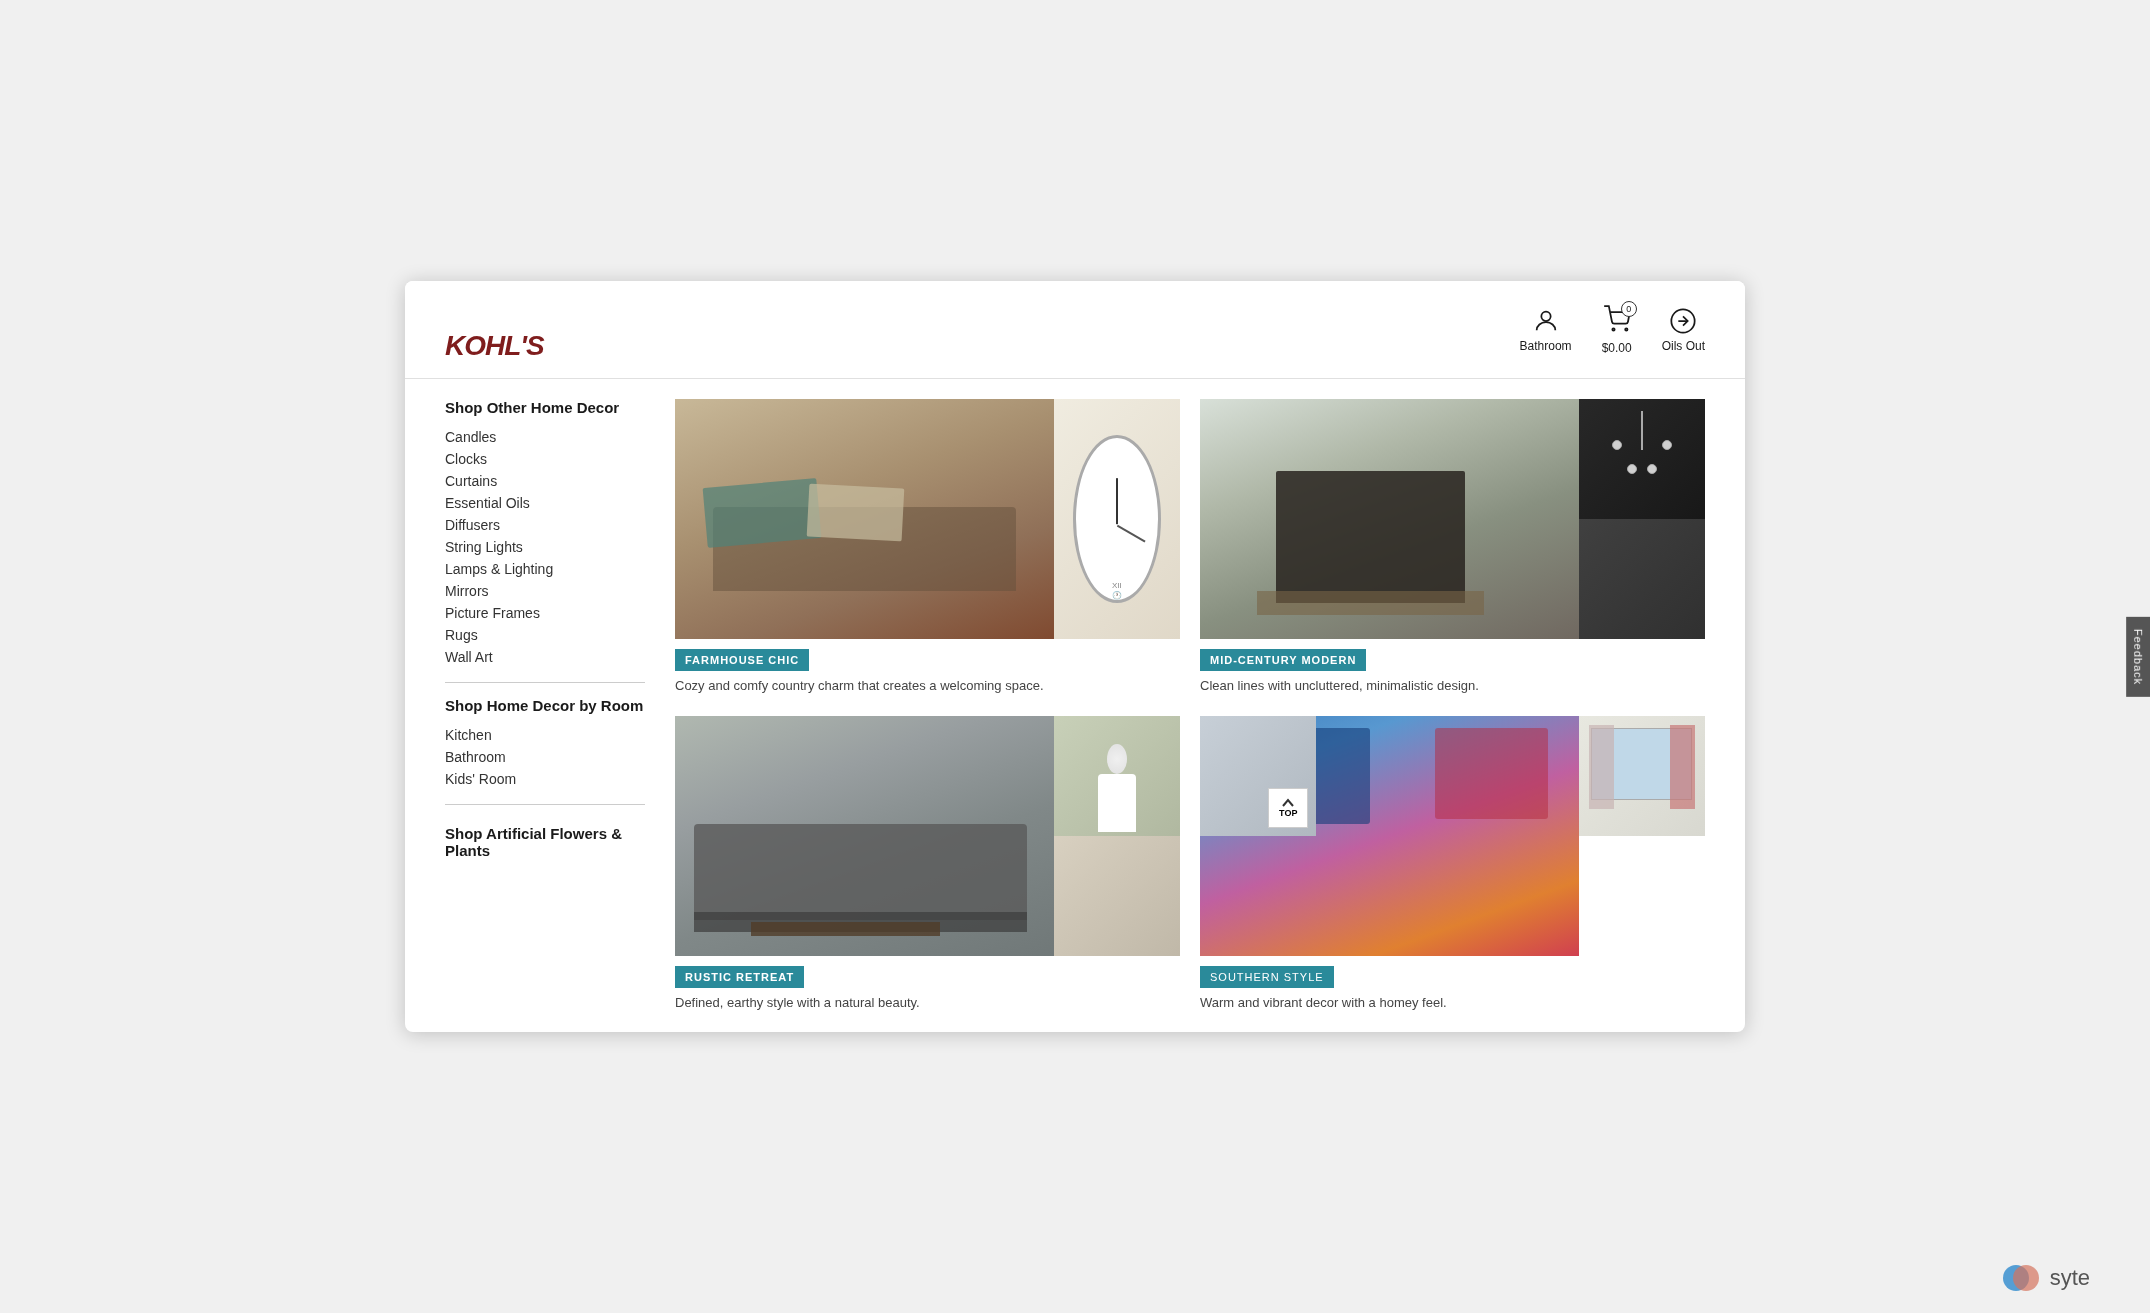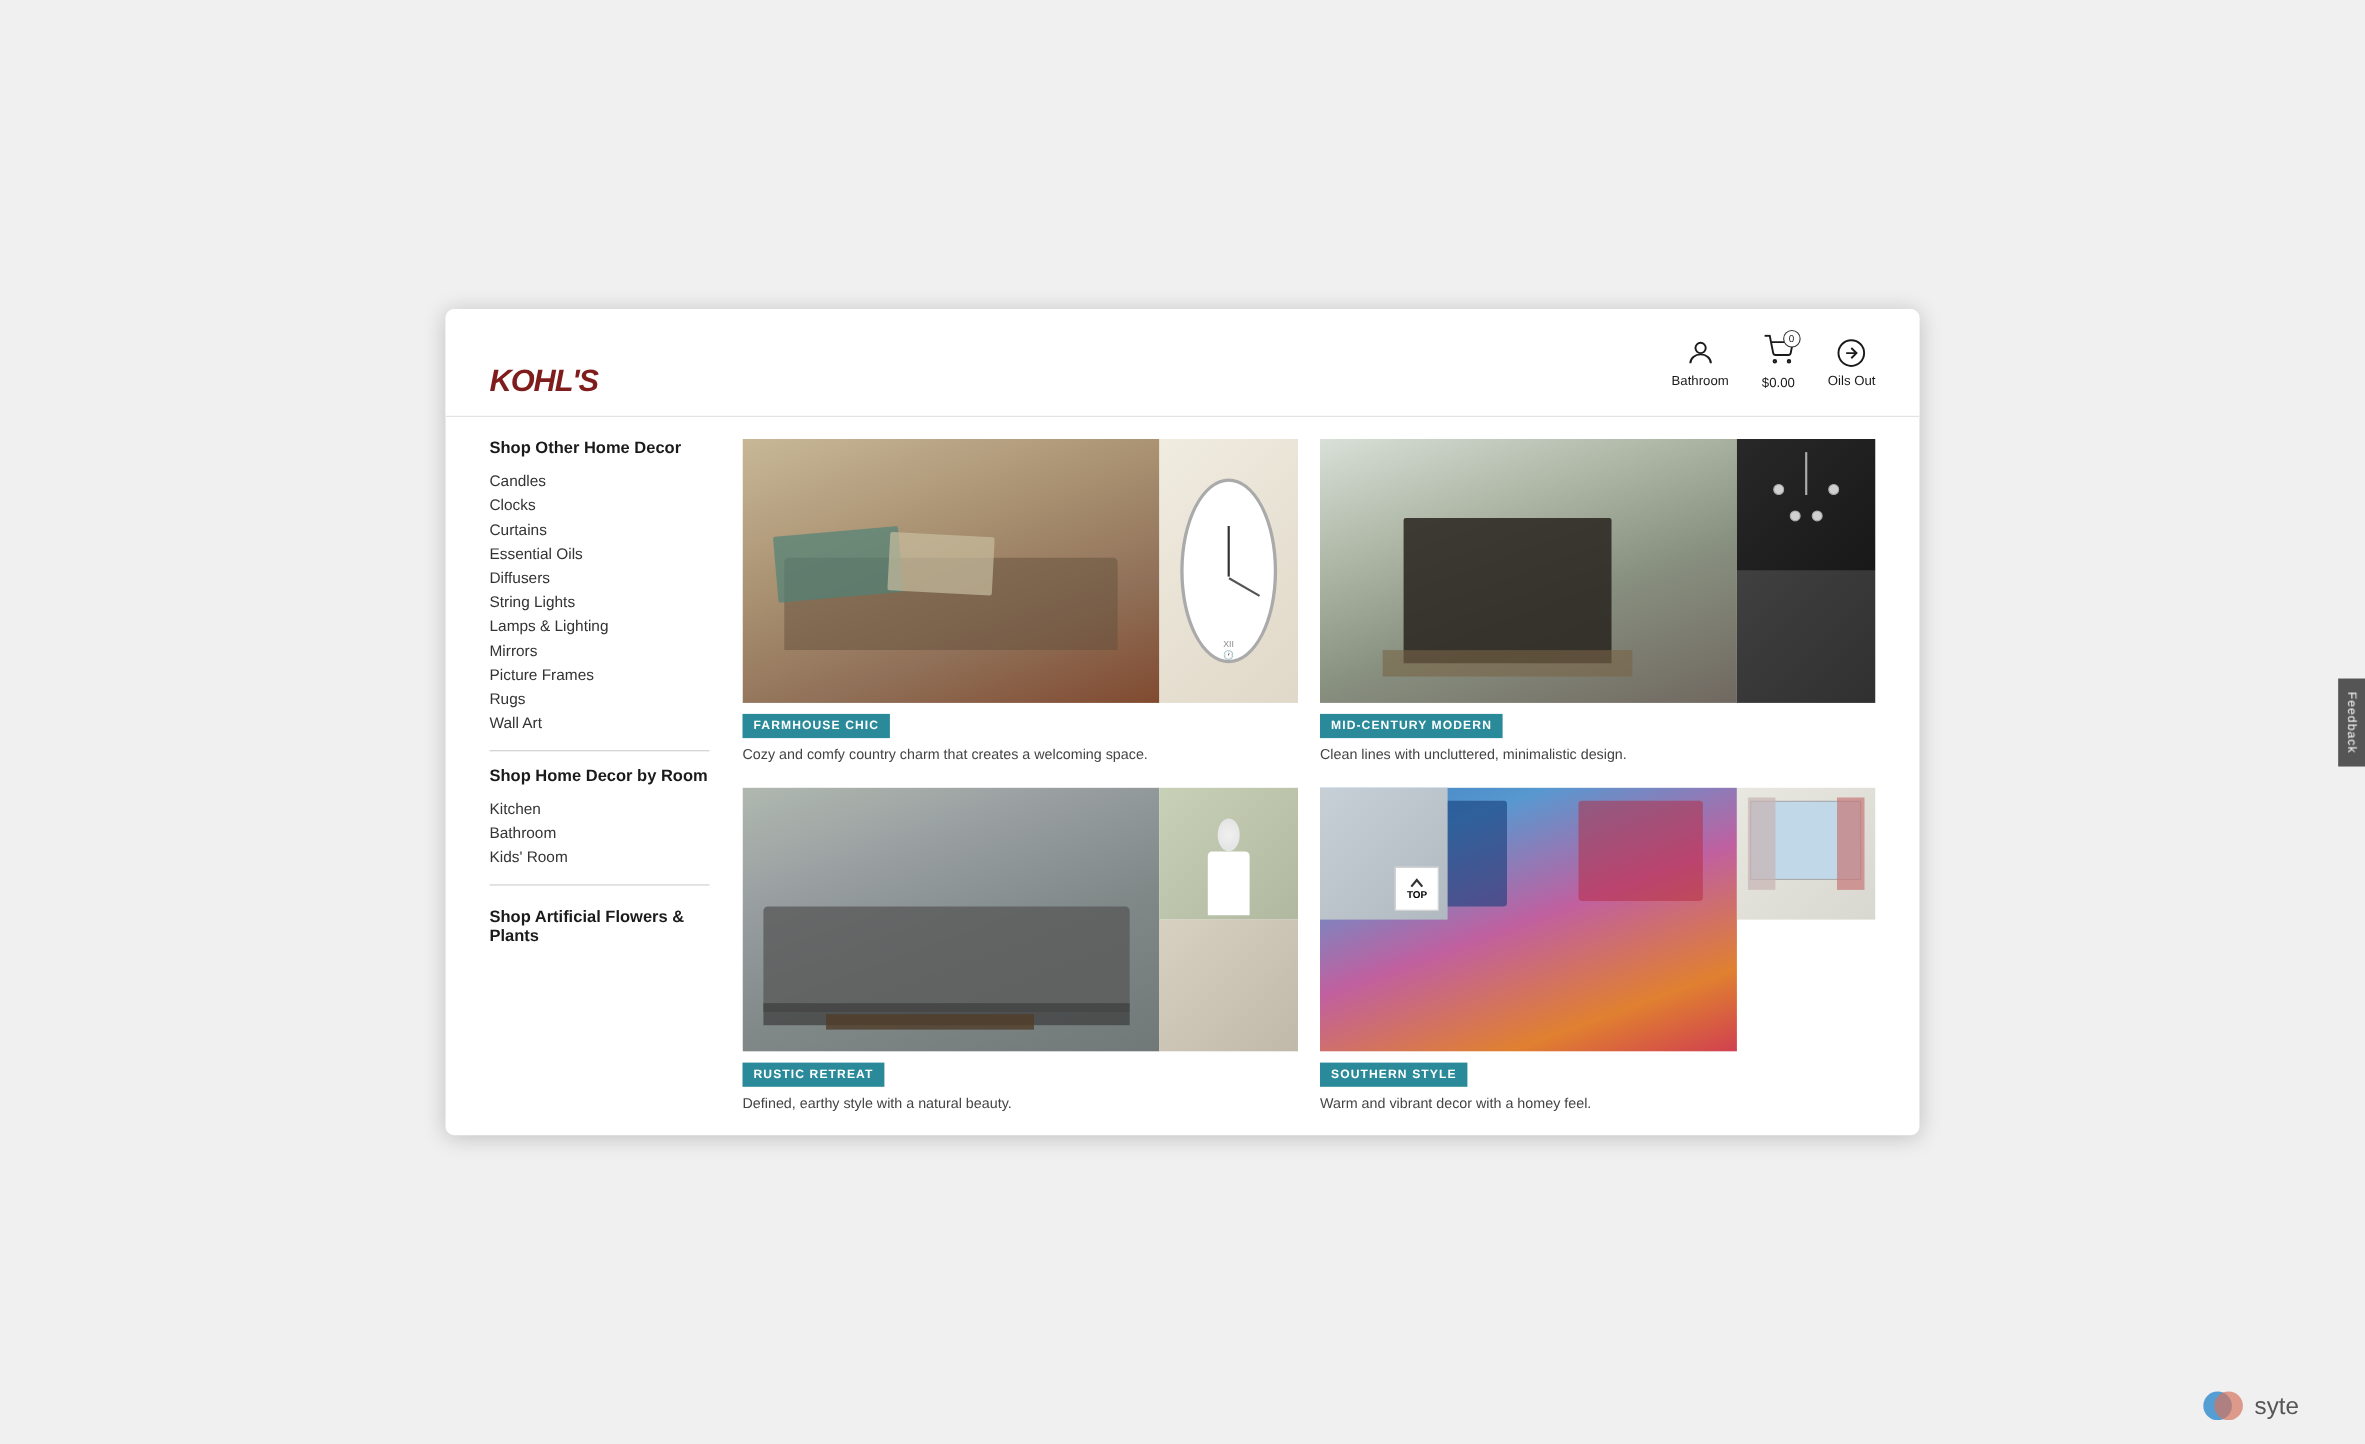--- a/index.html
+++ b/index.html
@@ -368,19 +368,19 @@
 
           <div style="position:absolute;right:10px;bottom:0;width:25%;height:50%;background:linear-gradient(135deg,#c8d0d8 0%,#b0b8c0 100%);position:relative;">
             <div class="top-button">
               <svg width="14" height="10" viewBox="0 0 14 10">
                 <polyline points="2,8 7,2 12,8" fill="none" stroke="#333" stroke-width="2"></polyline>
               </svg>
               <span class="top-button-inner">TOP</span>
             </div>
           </div>
         </div>
-        <div style="display:inline-block;background:#2a8a9a;color:white;font-size:11px;font-weight:700;letter-spacing:1px;padding:5px 10px;margin-top:10px;">SOUTHERN STYLE</div>
+        <div style="display:inline-block;background:#2a8a9a;color:white;font-size:11px;font-weight:400;letter-spacing:1px;padding:5px 10px;margin-top:10px;">SOUTHERN STYLE</div>
         <div class="style-desc">Warm and vibrant decor with a homey feel.</div>
       </div>
 
     </div>
   </div>
 </div>
 
 </body></html>

